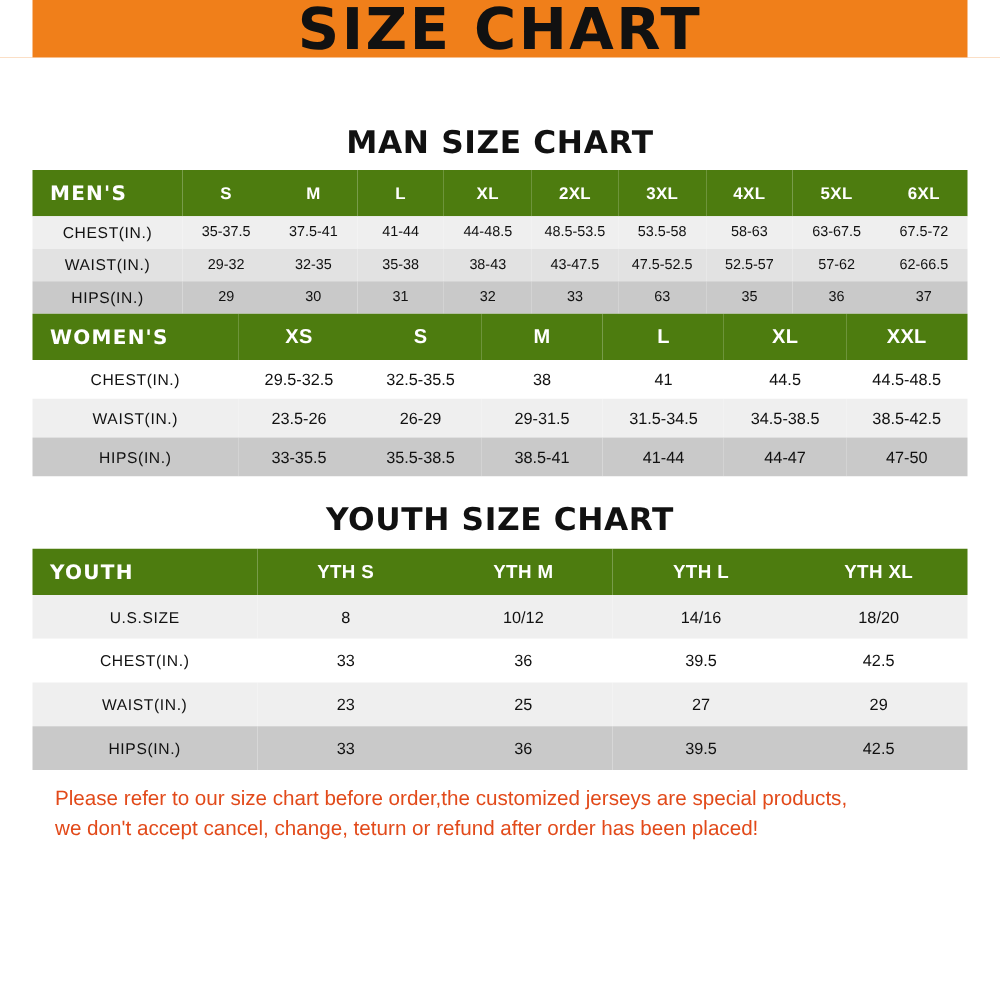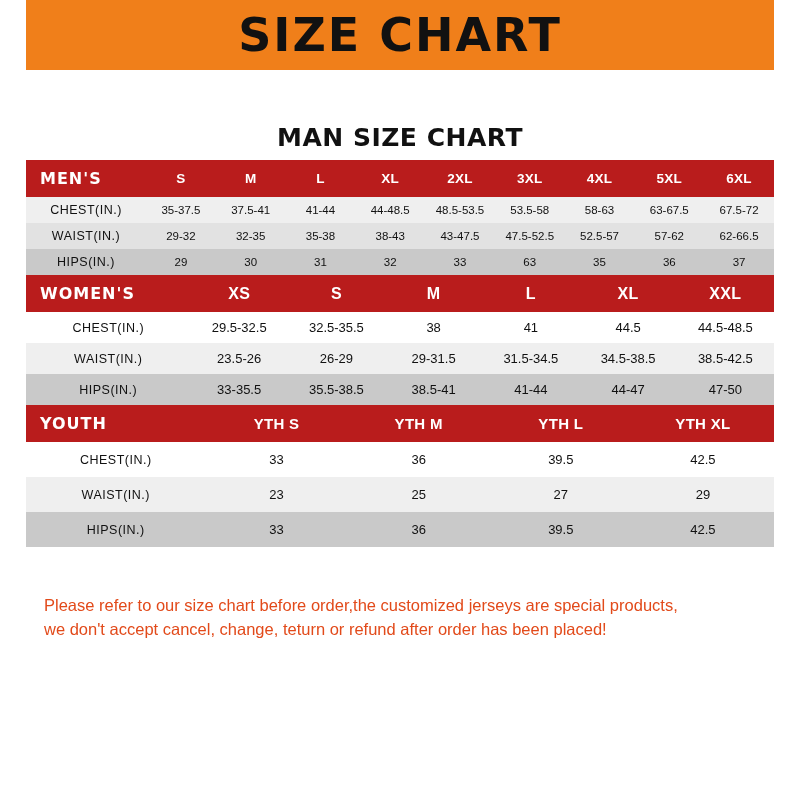--- a/index.html
+++ b/index.html
@@ -76,21 +76,21 @@
     border-collapse: collapse;
     table-layout: fixed;
   }
   table.size-table td, table.size-table th {
     text-align: center;
     vertical-align: middle;
     font-family: "Liberation Sans", sans-serif;
   }
   
   .size-table thead tr {
-    background: #b91c1c;
+    background: #4d7c0f;
     color: #ffffff;
   }
   .size-table thead th {
     font-size: 14px;
     font-weight: bold;
     padding: 9px 0;
     letter-spacing: 0.3px;
   }
   .size-table thead th.rowlabel {
     text-align: left;
@@ -237,31 +237,39 @@
           <td>33-35.5</td>
           <td>35.5-38.5</td>
           <td>38.5-41</td>
           <td>41-44</td>
           <td>44-47</td>
           <td>47-50</td>
         </tr>
       </tbody>
     </table>
 
+    <div class="section-title t-youth">YOUTH SIZE CHART</div>
     <table class="size-table youth-table">
       <thead>
         <tr>
           <th class="rowlabel" style="width:24%">YOUTH</th>
           <th style="width:19%">YTH S</th>
           <th style="width:19%">YTH M</th>
           <th style="width:19%">YTH L</th>
           <th style="width:19%">YTH XL</th>
         </tr>
       </thead>
       <tbody>
+        <tr class="band-light">
+          <td class="rowlabel">U.S.SIZE</td>
+          <td>8</td>
+          <td>10/12</td>
+          <td>14/16</td>
+          <td>18/20</td>
+        </tr>
         <tr class="band-white">
           <td class="rowlabel">CHEST(IN.)</td>
           <td>33</td>
           <td>36</td>
           <td>39.5</td>
           <td>42.5</td>
         </tr>
         <tr class="band-light">
           <td class="rowlabel">WAIST(IN.)</td>
           <td>23</td>

